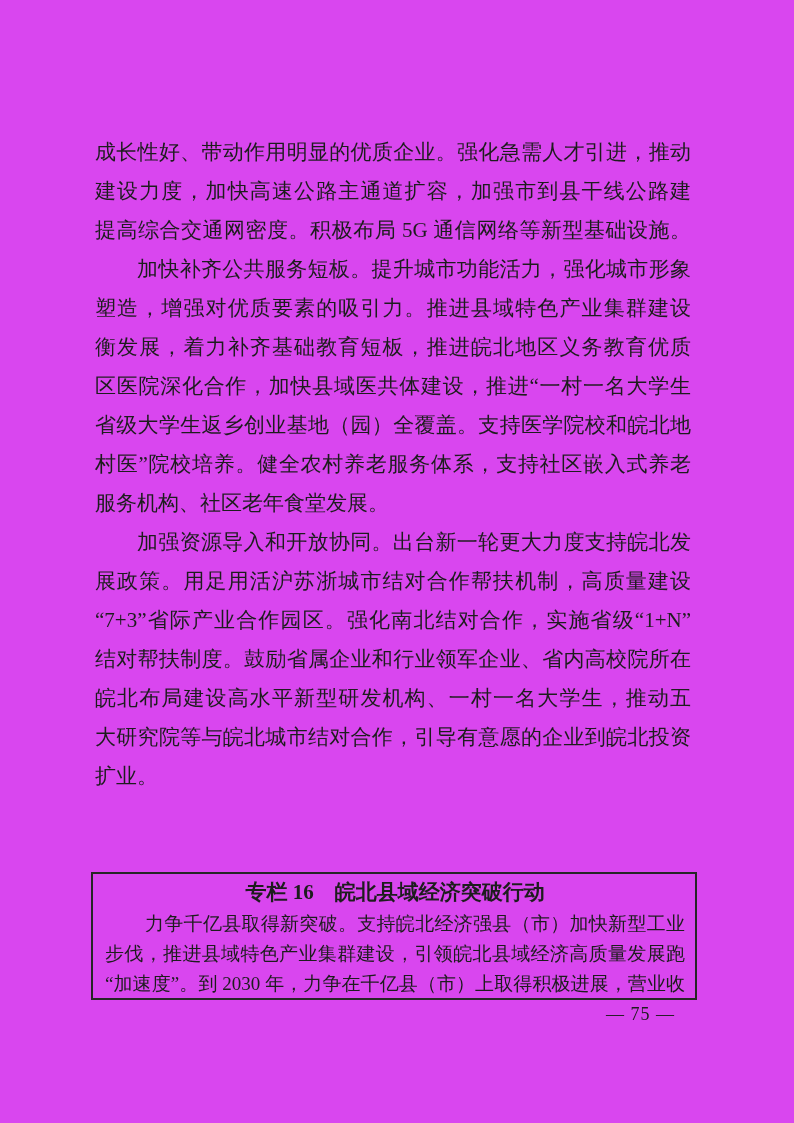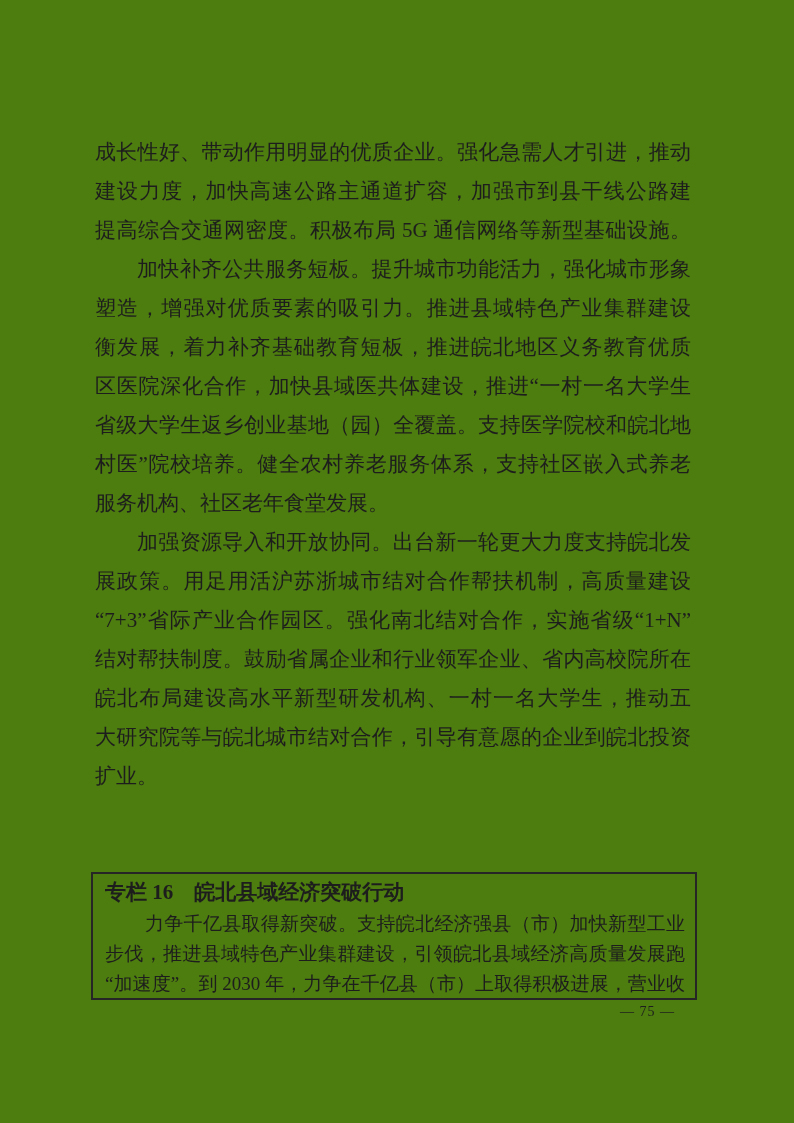--- a/index.html
+++ b/index.html
@@ -1,20 +1,20 @@
 <!DOCTYPE html>
 <html><head>
 <meta charset="utf-8">
 <style>
   html, body { margin: 0; padding: 0; background: #ffffff; }
   .page {
     position: relative;
     width: 794px;
     height: 1123px;
-    background: #4d7c0f;
+    background: #d946ef;
     font-family: "Liberation Serif", "DejaVu Serif", serif;
     color: #1d1d1d;
     overflow: hidden;
   }
   .body-text {
     position: absolute;
     left: 95px;
     top: 133px;
     width: 596px;
   }
@@ -38,38 +38,38 @@
     height: 128px;
     border: 2px solid #262626;
     box-sizing: border-box;
     padding: 1px 10px 0 12px;
   }
   .box-title {
     height: 34px;
     line-height: 34px;
     font-size: 21px;
     font-weight: bold;
-    text-align: left;
+    text-align: center;
     overflow: hidden;
   }
   .box-line {
     height: 30px;
     line-height: 30px;
     font-size: 19px;
     text-align: justify;
     text-align-last: justify;
     text-justify: inter-character;
     overflow: hidden;
   }
   .box-line.indent { padding-left: 40px; }
   .page-number {
     position: absolute;
     top: 1004px;
     right: 119px;
-    font-size: 14px;
+    font-size: 18px;
     letter-spacing: 1px;
     color: #1d1d1d;
   }
 </style>
 </head>
 <body>
 
 <div class="page">
 
   <div class="body-text">

